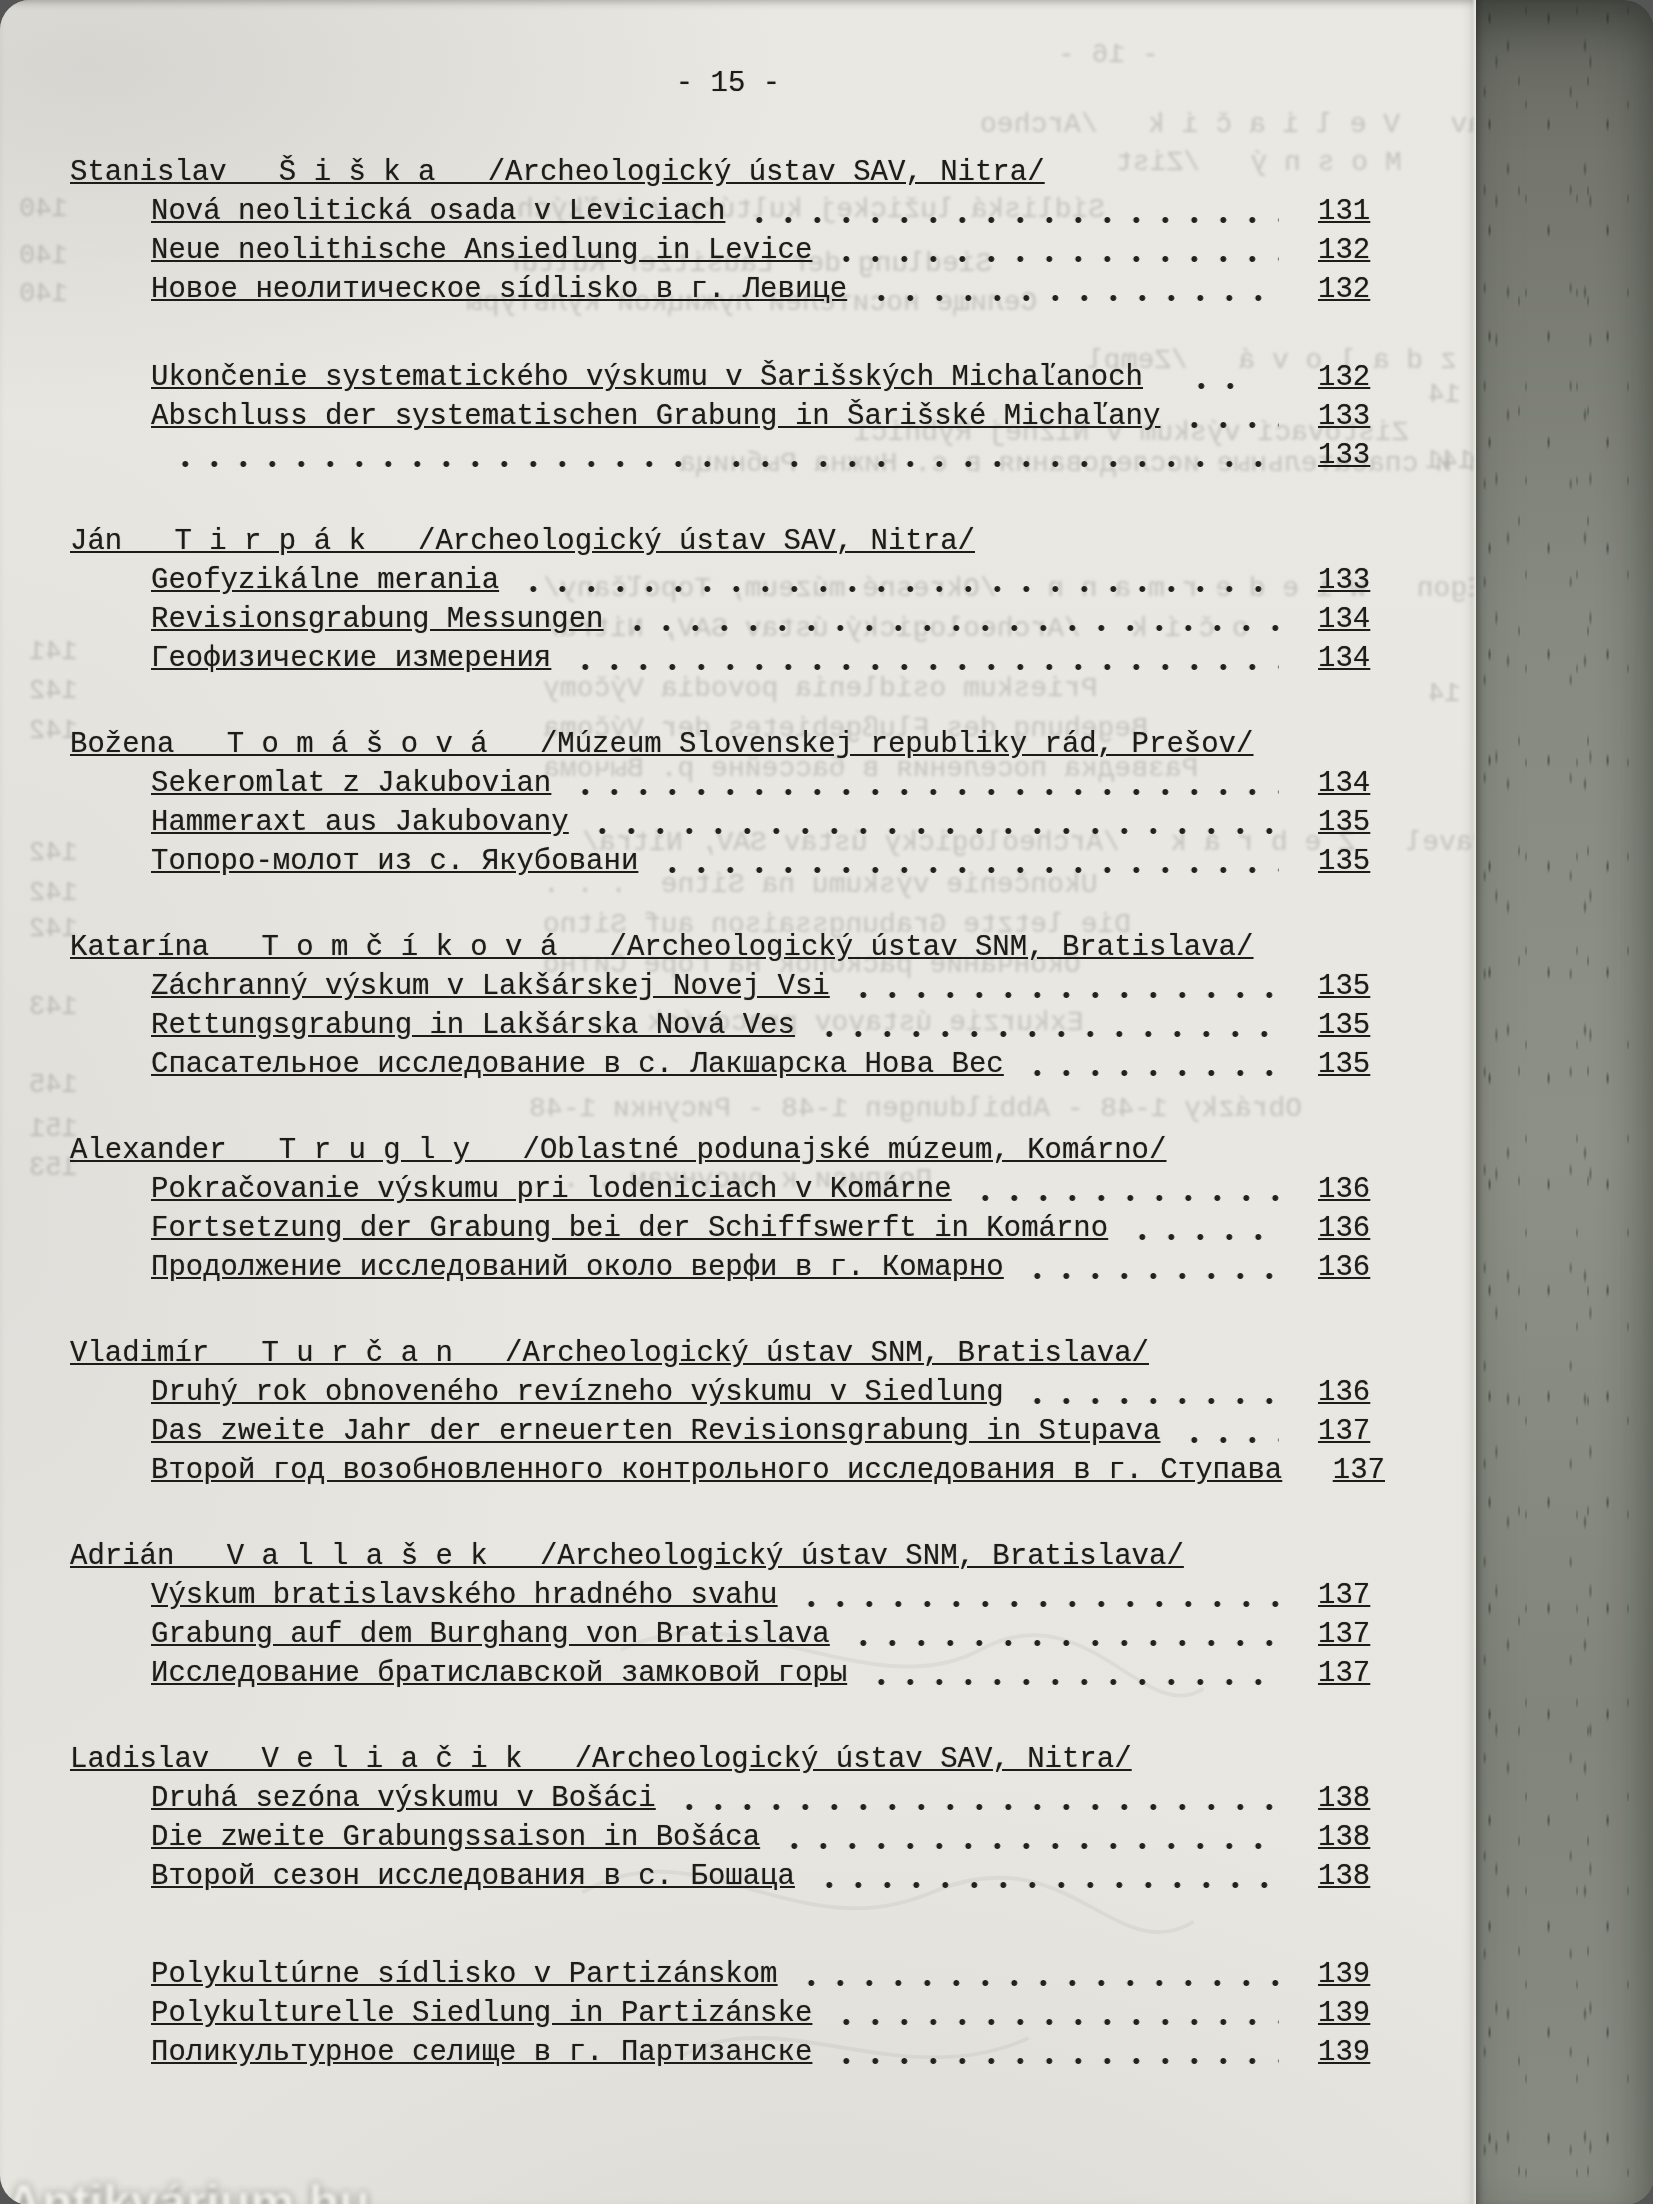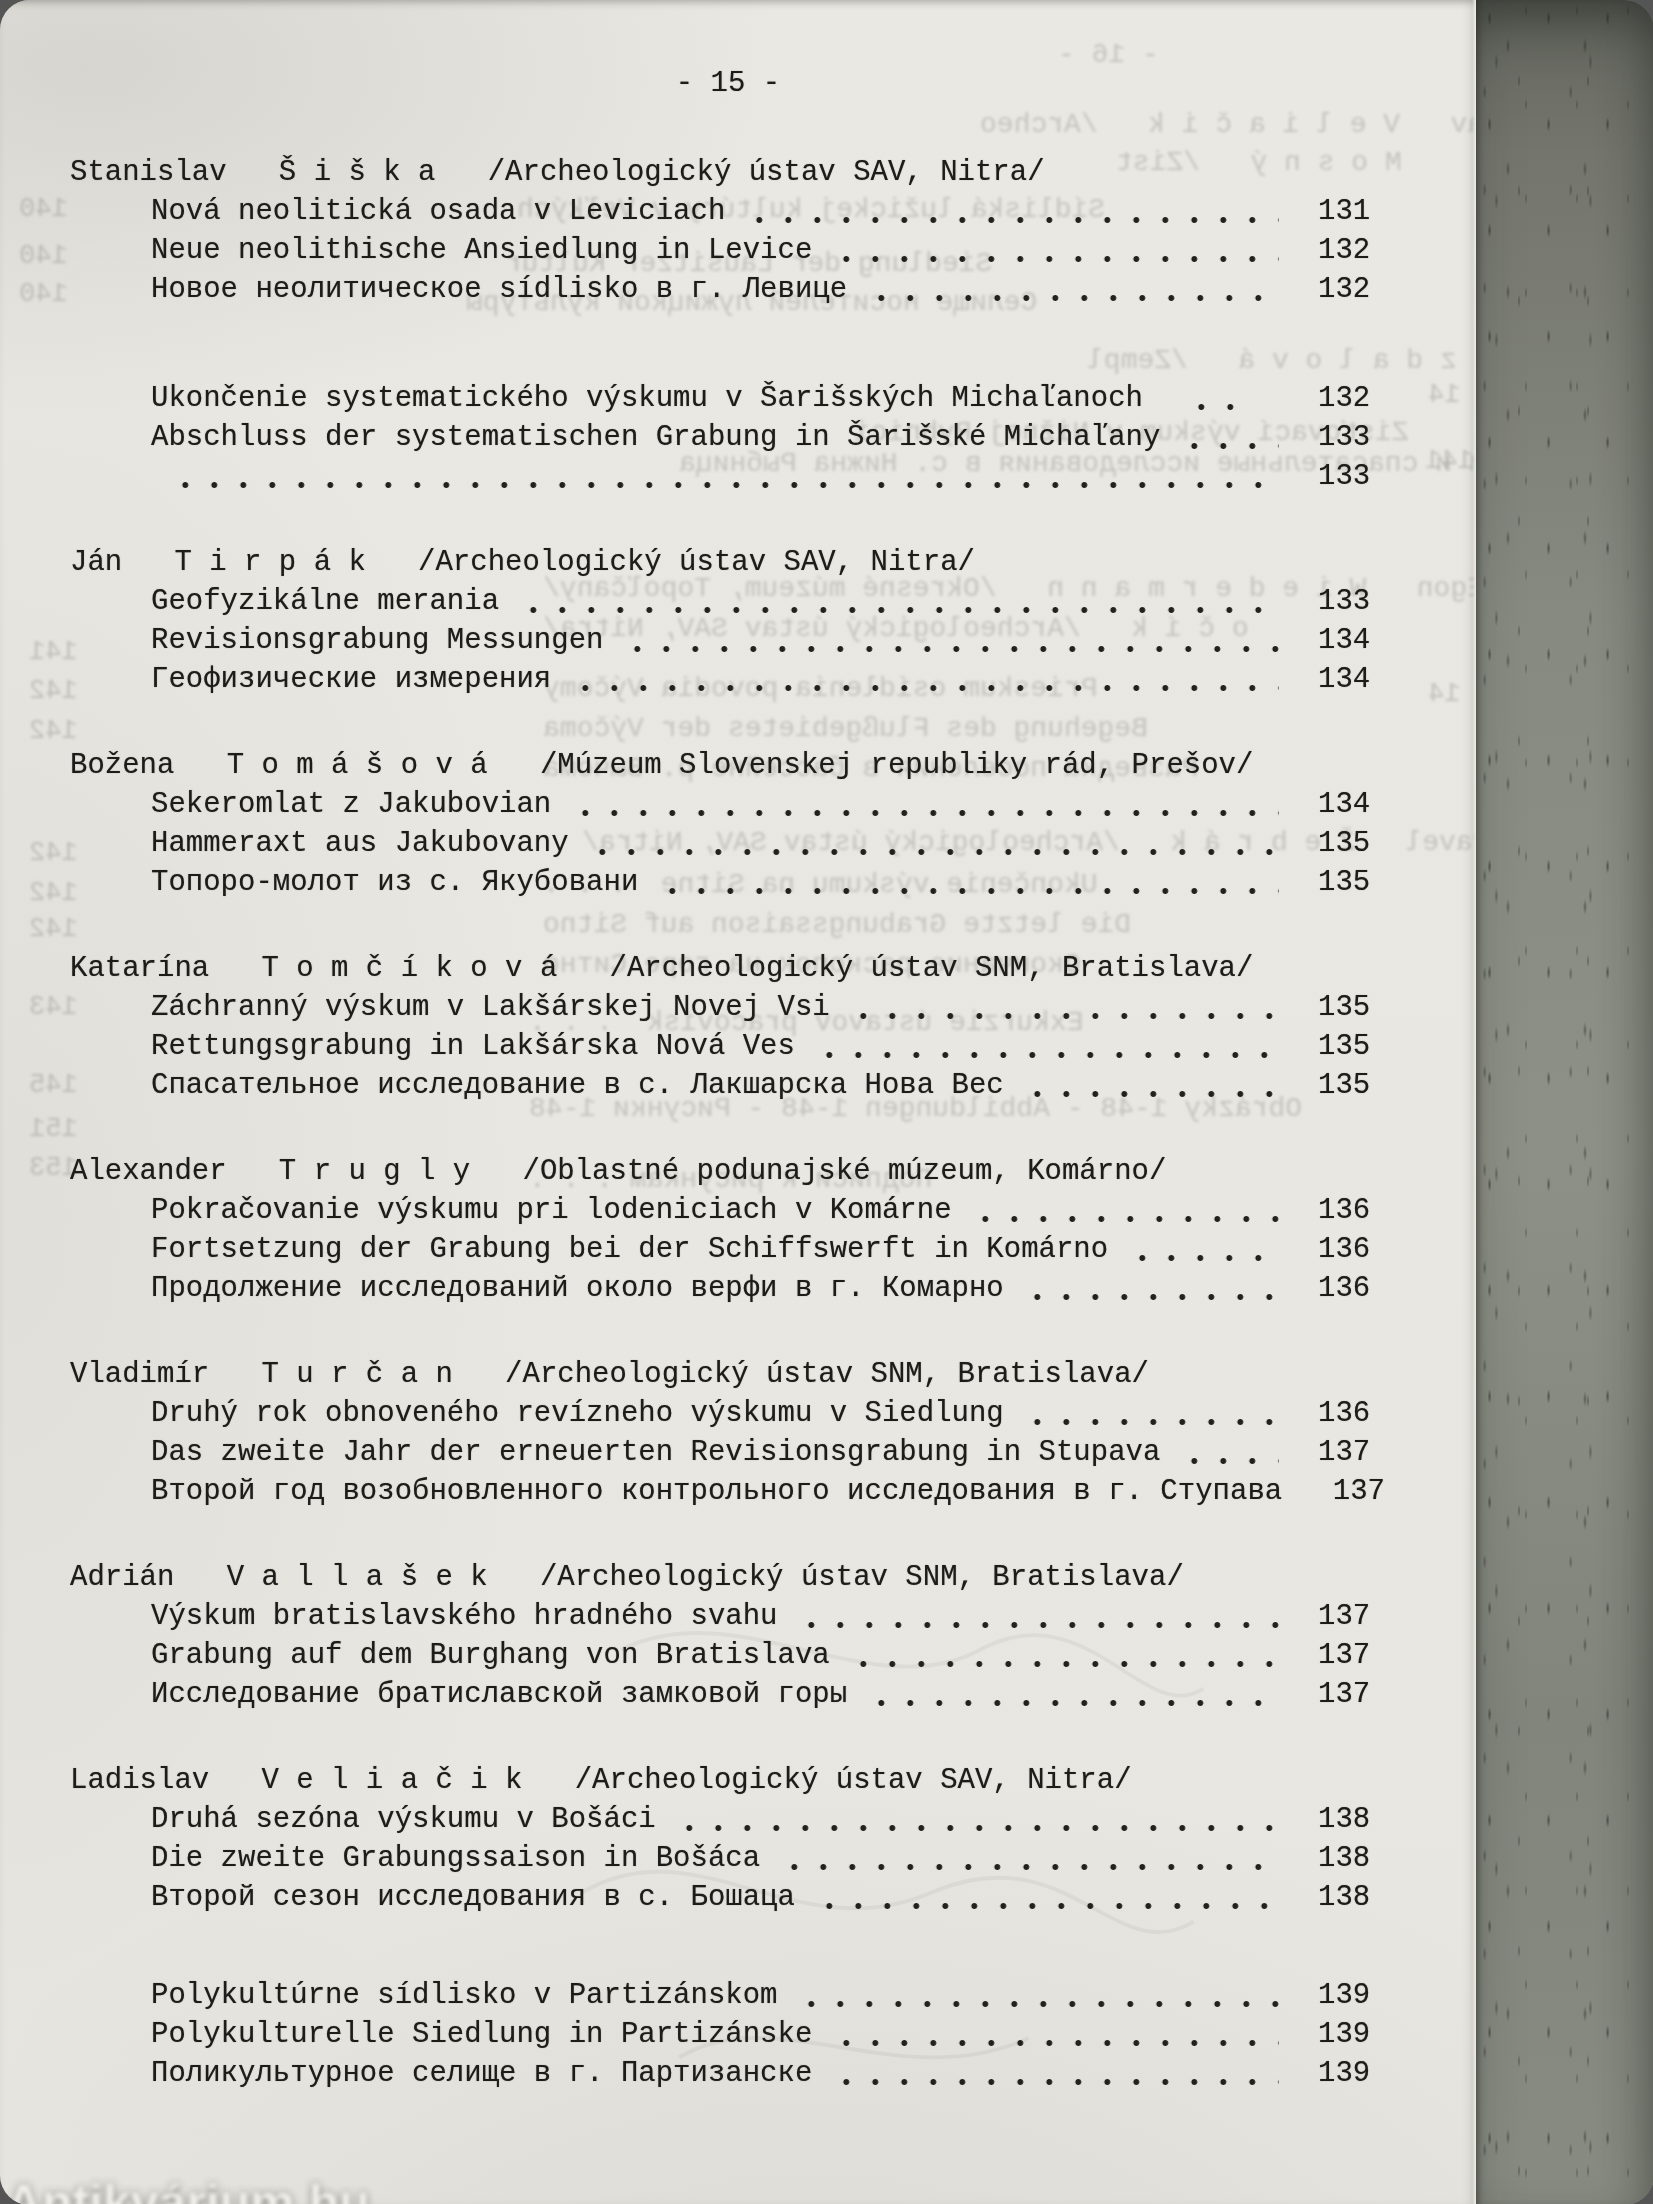--- a/index.html
+++ b/index.html
@@ -28,24 +28,24 @@
       linear-gradient(180deg,#64665f 0%,#74766e 7%,#878a81 28%,#8d9086 52%,#82857c 78%,#888b82 100%);
     background-size:59px 106px,77px 123px,51px 94px,94px 139px,69px 110px,86px 98px,100% 100%;
     box-shadow: inset 0 39px 58px -19.4px rgba(30,32,28,.55),
                 inset -29px 0 49px -24px rgba(30,32,28,.35),
                 inset 5.8px 0 7.8px -3.9px rgba(25,27,23,.5);}
   
   .ink{color:#1d1c19;text-shadow:0 0 1px rgba(30,30,28,.5);}
   .page-header{position:absolute;left:0;top:64px;width:1456px;text-align:center;
     font-size:29px;line-height:39px;}
   .toc{position:absolute;left:70px;top:153px;width:1302px;font-size:29px;}
-  .section{margin-bottom:47px;}
+  .section{margin-bottom:47px;text-decoration:underline;}
   .heading{line-height:39px;white-space:pre;}
   .row{display:flex;height:39px;line-height:39px;padding-left:81px;}
-  .row.gap{margin-top:70px;gap:24px;}
+  .row.gap{margin-top:49px;gap:24px;}
   .row.gap2{margin-top:59px;}
   .title{white-space:pre;flex:0 0 auto;}
   .leader{flex:1 1 0;min-width:0;margin:0 39px 0 11.6px;
     background-image:radial-gradient(circle,#22211e 2.5px,rgba(0,0,0,0) 3.4px);
     background-size:29px 40px;background-repeat:repeat-x;background-position:7.8px 7.8px;}
   .pagenum{flex:0 0 54px;white-space:pre;}
   
   .bleed{position:absolute;inset:0;overflow:hidden;}
   .bt{position:absolute;transform:scaleX(-1);filter:blur(1.6px);opacity:.30;
       color:#6f6f68;font-size:28px;white-space:pre;}

